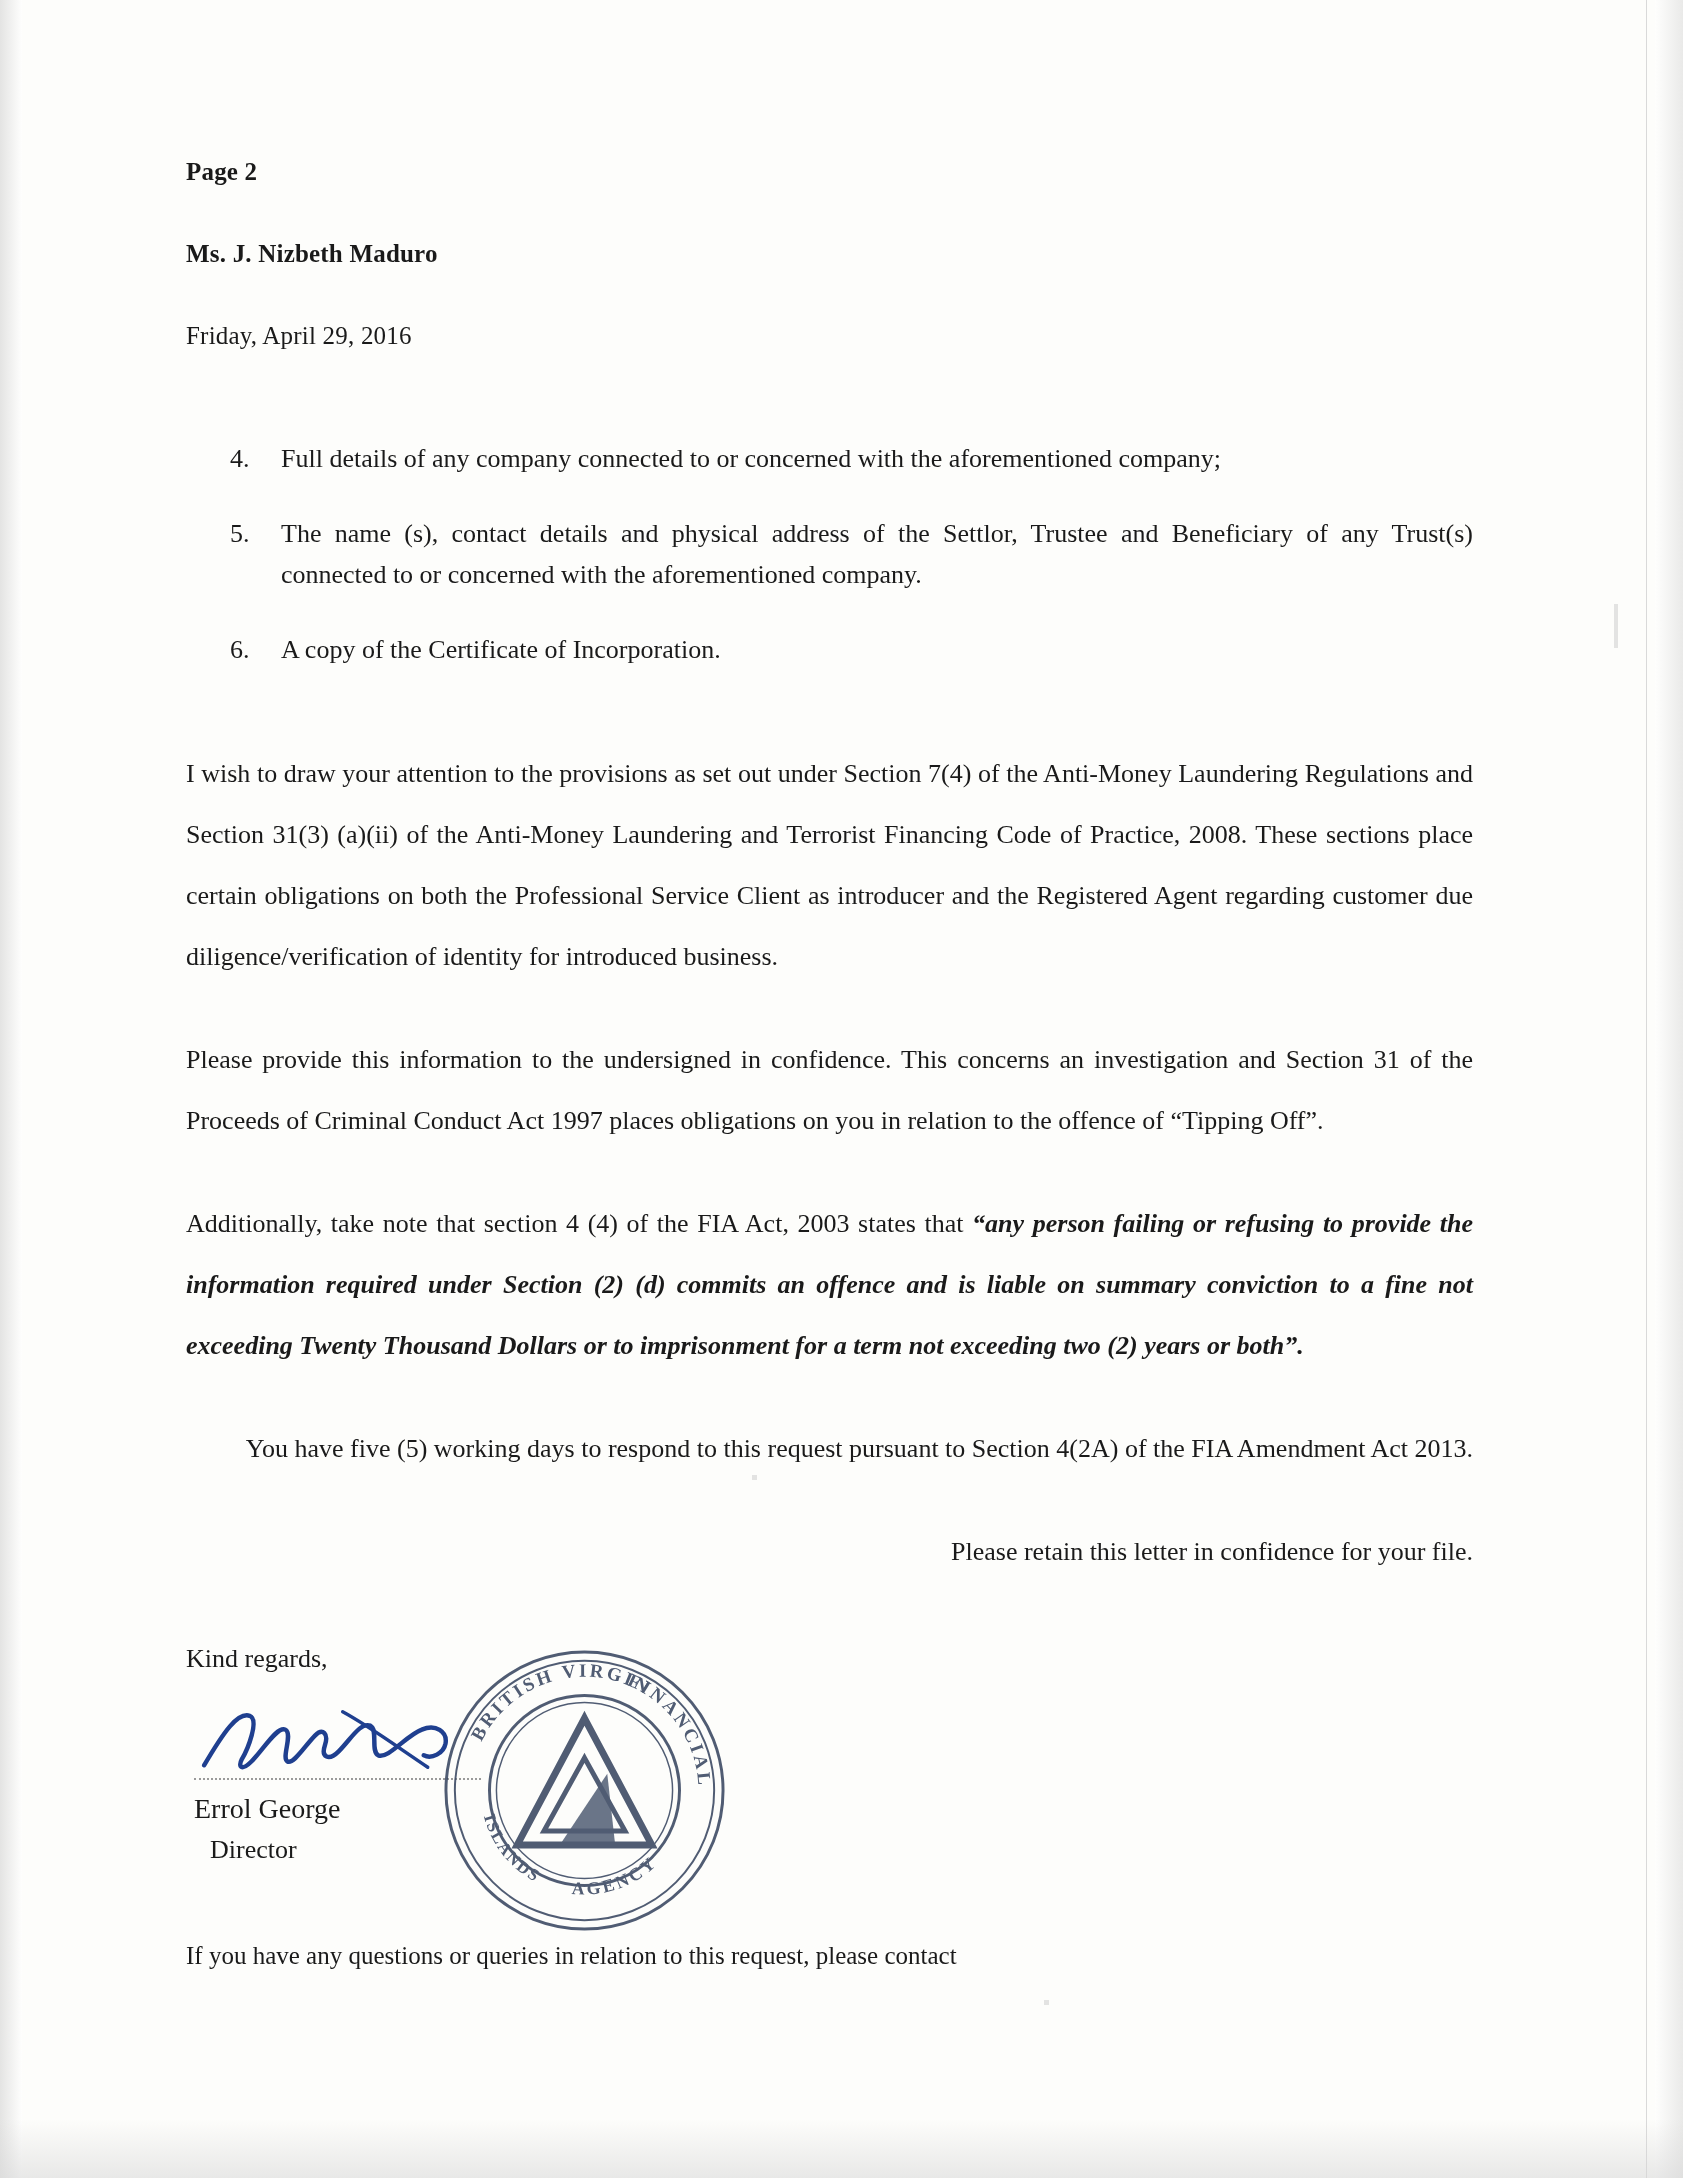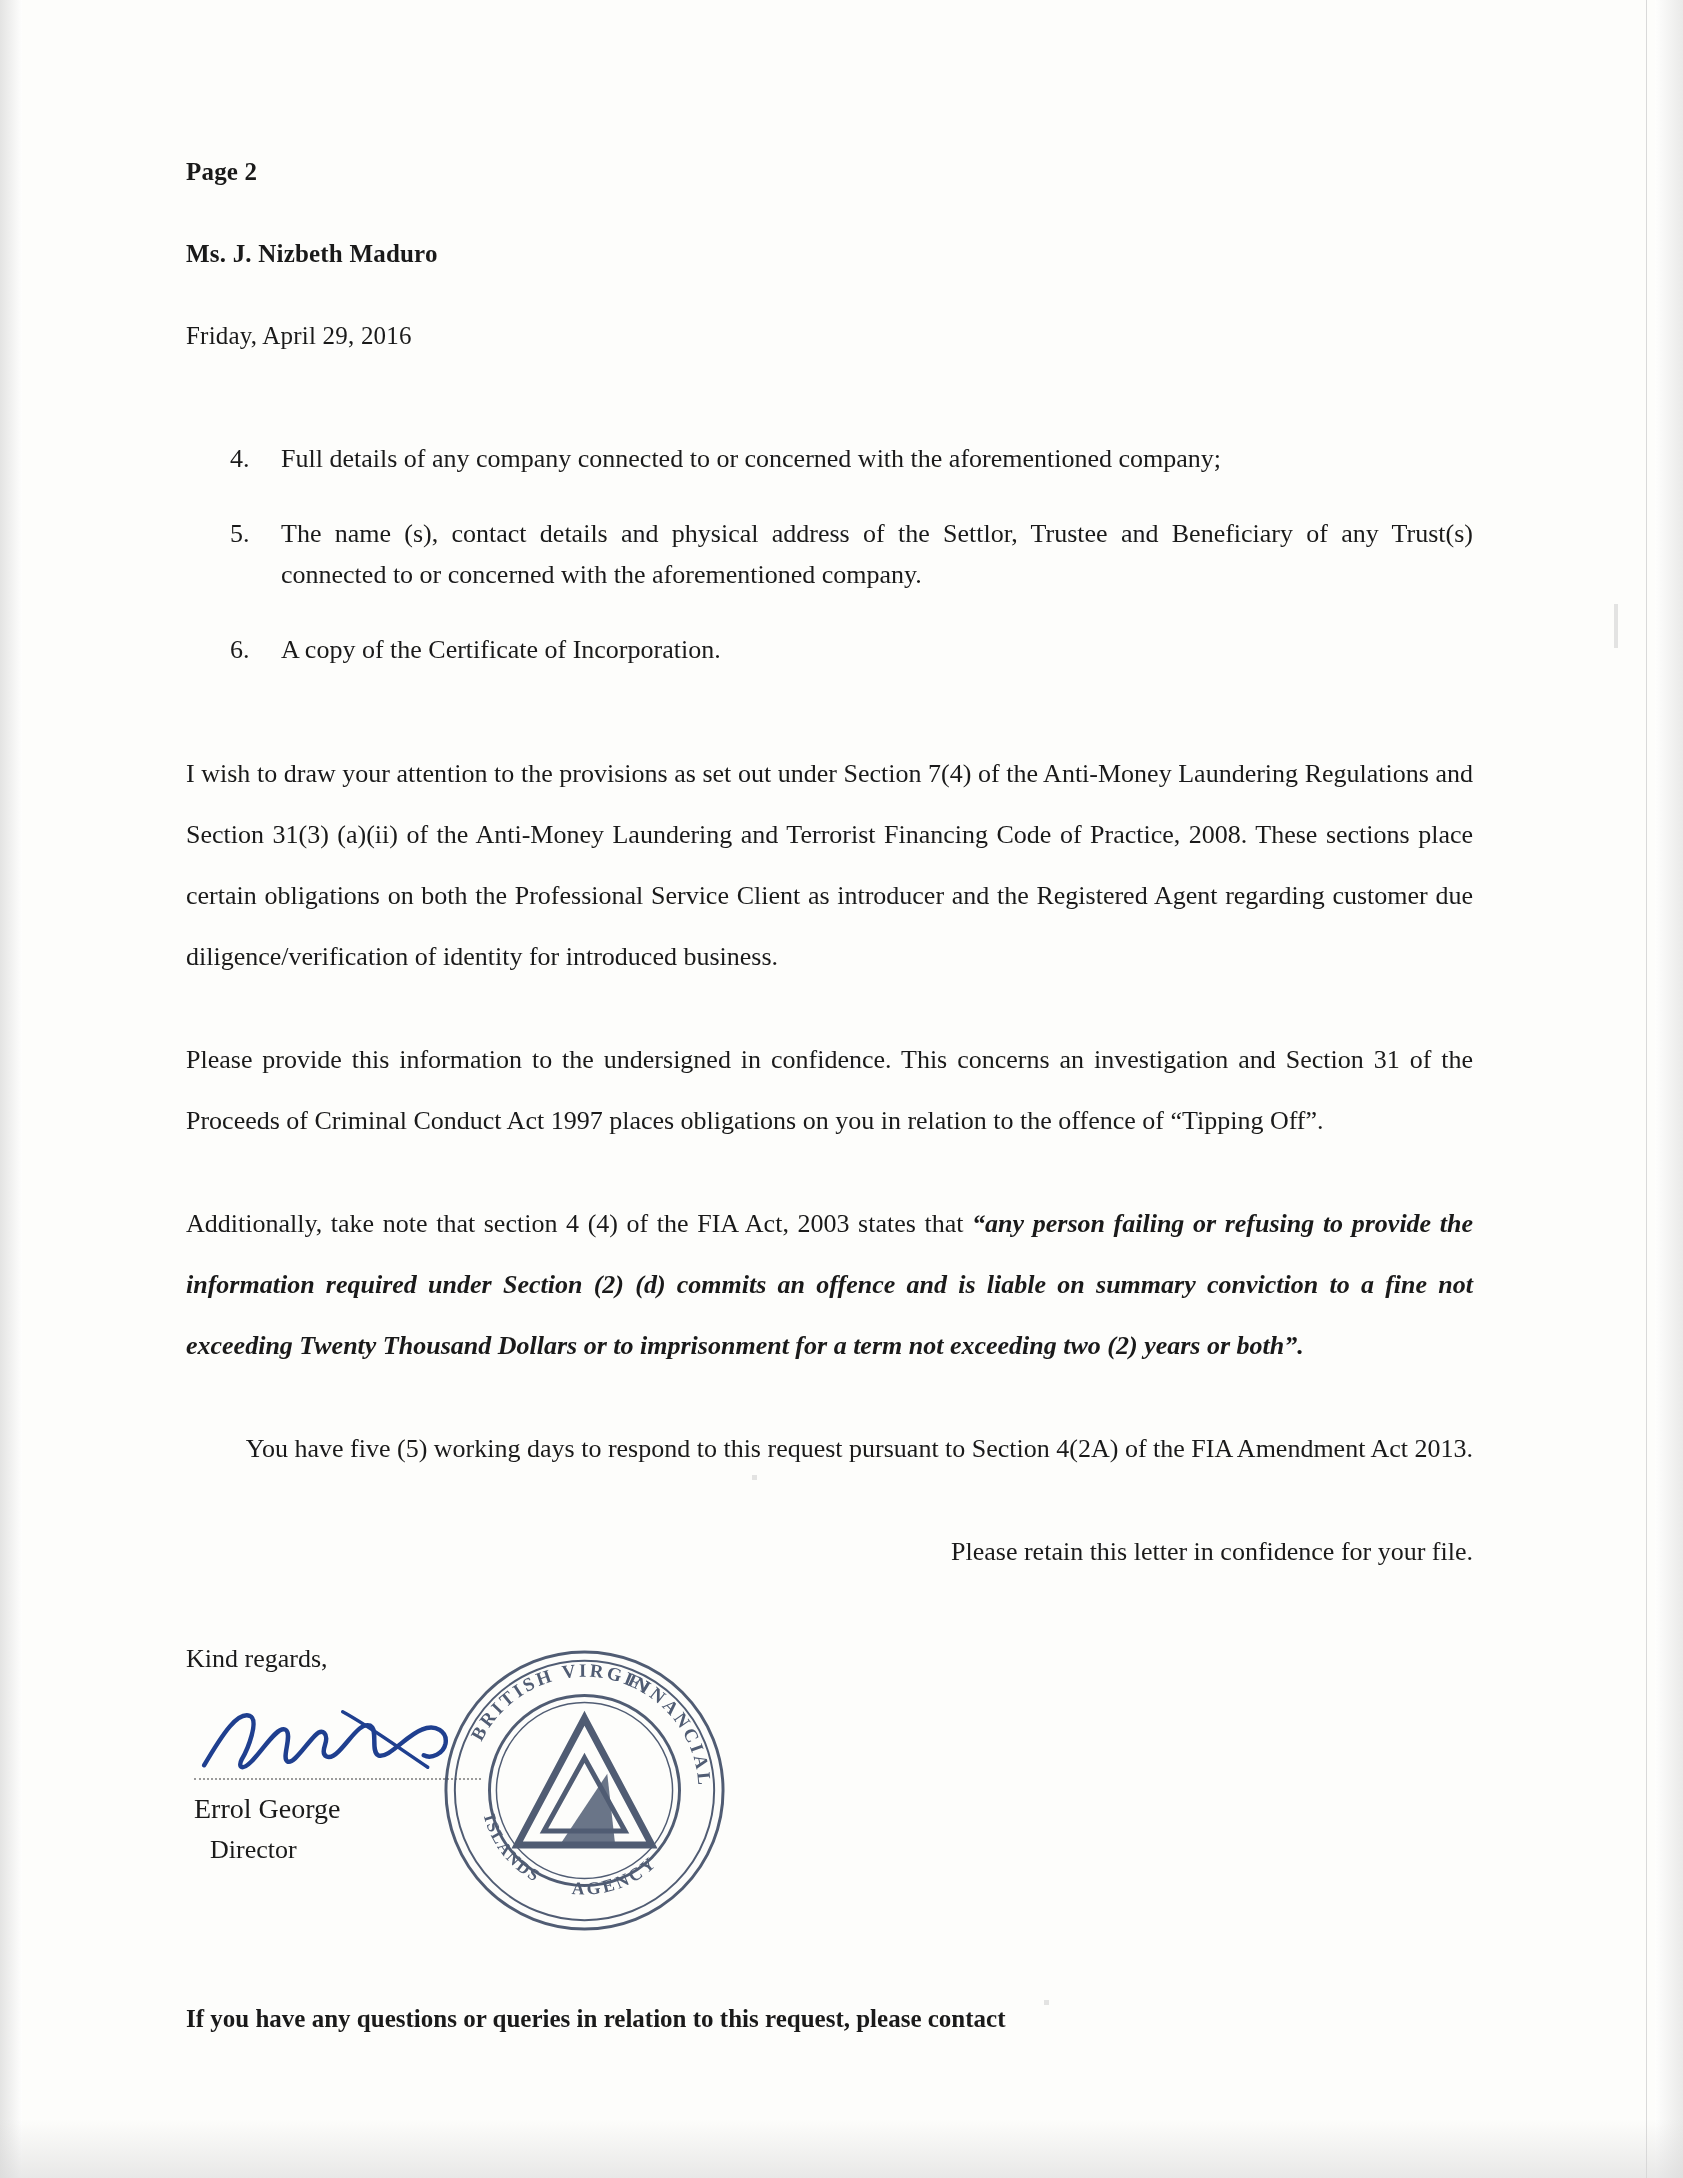--- a/index.html
+++ b/index.html
@@ -148,24 +148,23 @@
   .seal {
     position: absolute;
     left: 255px;
     top: 8px;
     width: 287px;
     height: 287px;
     opacity: .85;
   }
 
   .footer-note {
-    margin-top: 63px;
     font-size: 25px;
     line-height: 40px;
-    font-weight: bold;
+    font-weight: normal;
   }
 
   
   .watermark {
     position: absolute;
     left: 149px;
     top: 921px;
     width: 1406px;
     height: 198px;
     pointer-events: none;

